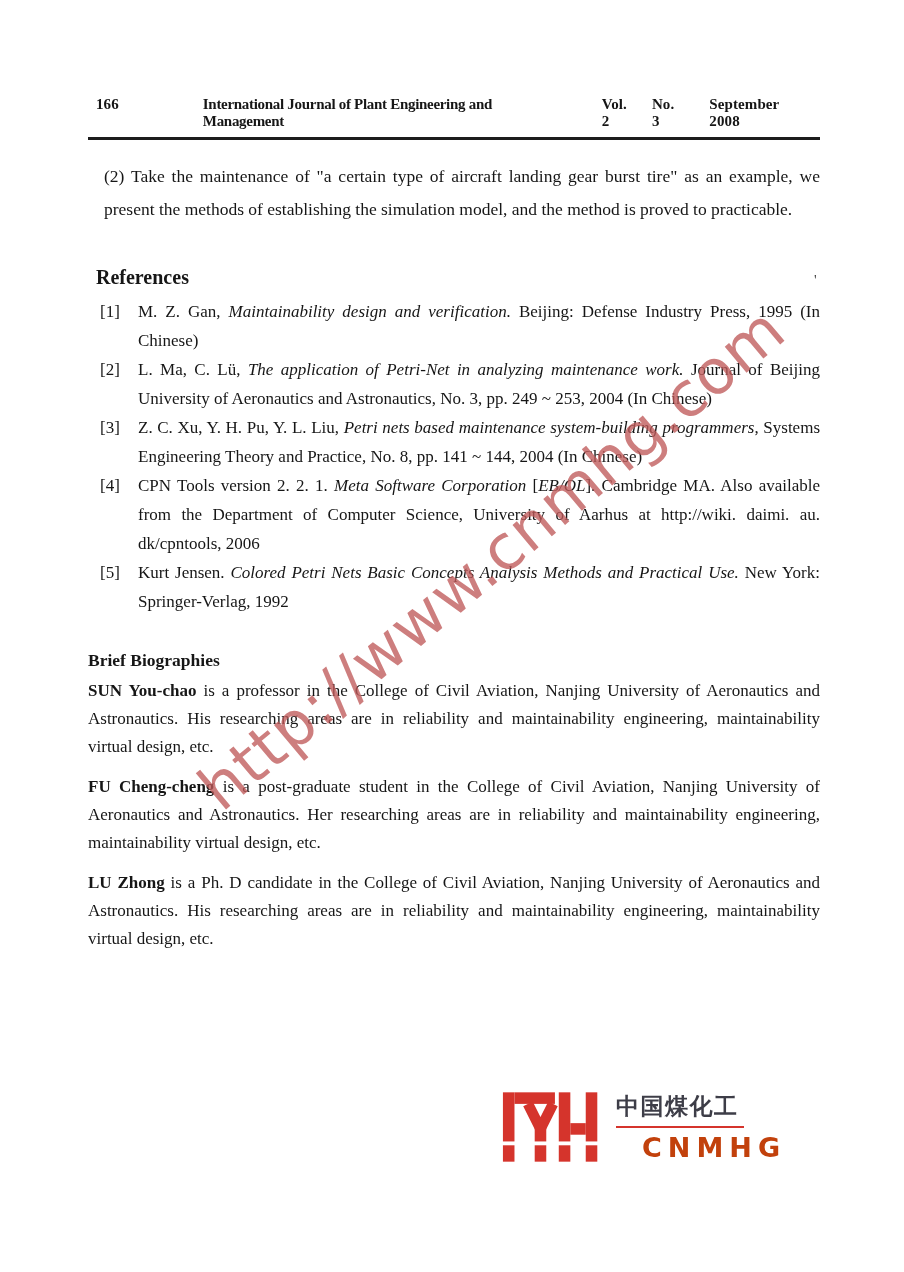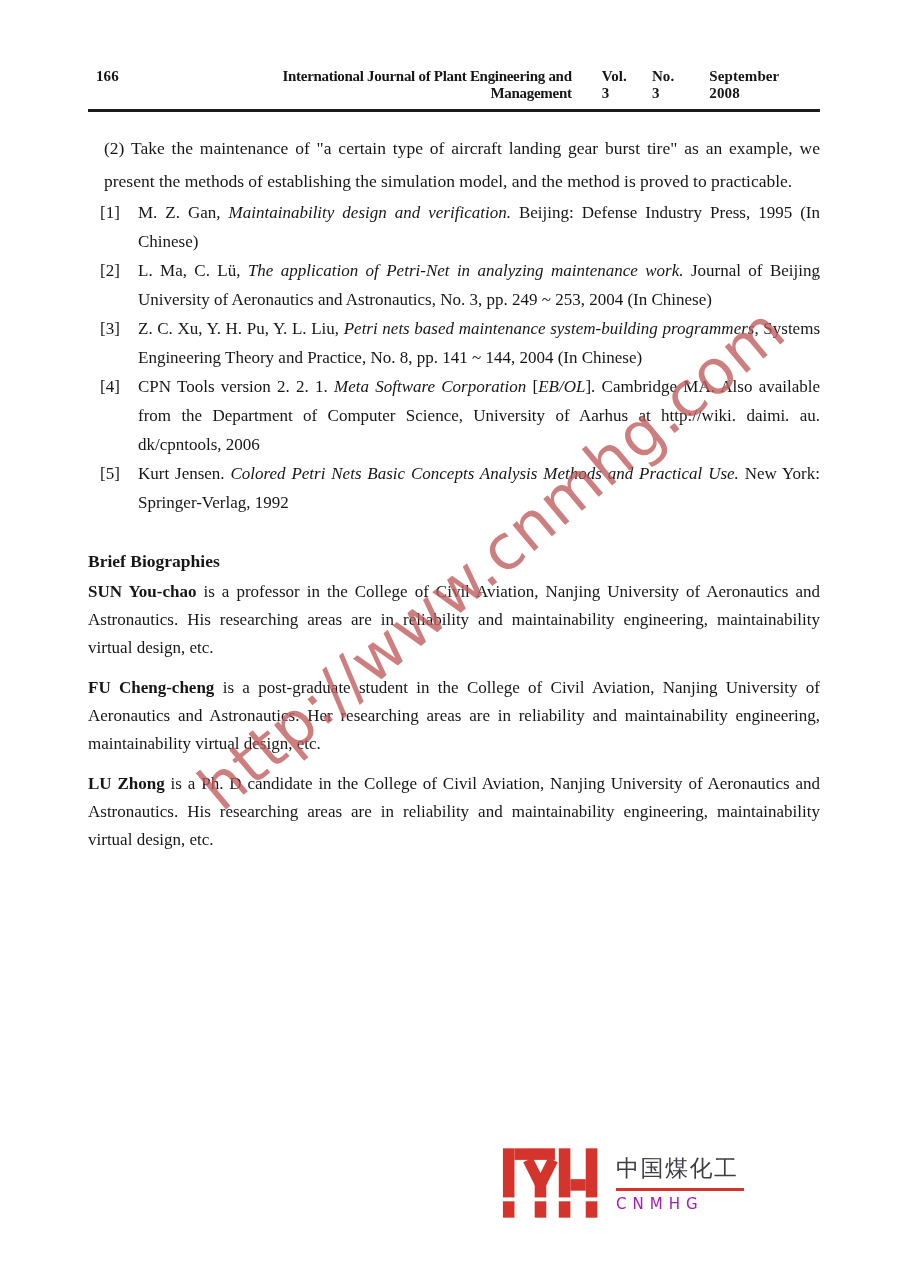--- a/index.html
+++ b/index.html
@@ -9,34 +9,34 @@
     height: 1272px;
     margin: 0 auto;
     background: #ffffff;
     color: #161616;
     font-family: "Liberation Serif", "DejaVu Serif", serif;
     overflow: hidden;
   }
   .content {
     position: absolute;
     left: 88px;
-    top: 68px;
+    top: 96px;
     width: 732px;
   }
   
   .hdr {
     display: flex;
     align-items: baseline;
     font-size: 15px;
     font-weight: bold;
     letter-spacing: 0.1px;
     padding: 0 8px;
   }
   .hdr .pgnum { margin-right: 84px; }
-  .hdr .jtitle { letter-spacing: -0.3px; text-align: right; }
+  .hdr .jtitle { letter-spacing: -0.3px; }
   .hdr .vol { margin-left: 30px; }
   .hdr .iss { margin-left: 14px; }
   .hdr .dt  { margin-left: 24px; }
   .hdr-rule {
     border: none;
     border-top: 3px solid #1c1c1c;
     margin: 7px 0 0 0;
   }
   
   .lead {
@@ -101,65 +101,68 @@
     position: absolute;
     left: 814px;
     top: 272px;
     font-size: 15px;
     color: #444;
   }
   
   .logo {
     position: absolute;
     left: 501px;
-    top: 1146px;
+    top: 1090px;
     display: flex;
     align-items: center;
+    font-weight: bold;
   }
   .logo-mono { width: 104px; height: 74px; }
   .logo-textcol { margin-left: 11px; width: 128px; }
   .logo-cn {
     font-family: "DejaVu Sans", sans-serif;
     font-size: 23px;
     letter-spacing: 1.5px;
     color: #3d3d47;
     white-space: nowrap;
   }
   .logo-rule {
     height: 2.5px;
     background: #d5342c;
     margin: 4px 0 4px 0;
   }
   .logo-en {
     font-family: "DejaVu Sans", sans-serif;
-    font-size: 15px;
+    font-size: 27px;
     letter-spacing: 6px;
-    color: #a21caf;
+    color: #c2410c;
+    margin-left: 26px;
   }
 </style>
 </head>
 <body>
 
 <div class="page">
 
   <div class="watermark">http://www.cnmhg.com</div>
 
   <div class="content">
 
     <div class="hdr">
       <span class="pgnum">166</span>
       <span class="jtitle">International Journal of Plant Engineering and Management</span>
-      <span class="vol">Vol. 3</span>
+      <span class="vol">Vol. 2</span>
       <span class="iss">No. 3</span>
       <span class="dt">September 2008</span>
     </div>
     <hr class="hdr-rule">
 
     <p class="lead">(2) Take the maintenance of "a certain type of aircraft landing gear burst tire" as an example, we present the methods of establishing the simulation model, and the method is proved to practicable.</p>
 
+    <h2 class="refs-heading">References</h2>
 
     <ol class="refs">
       <li>
         <span class="ref-label">[1]</span>
         <span class="ref-body"><span>M. Z. Gan, </span><span class="it">Maintainability design and verification.</span><span>  Beijing: Defense Industry Press, 1995 (In Chinese)</span></span>
       </li>
       <li>
         <span class="ref-label">[2]</span>
         <span class="ref-body"><span>L. Ma, C. Lü, </span><span class="it">The application of Petri-Net in analyzing maintenance work.</span><span> Journal of Beijing University of Aeronautics and Astronautics, No. 3, pp. 249 ~ 253, 2004 (In Chinese)</span></span>
       </li>

